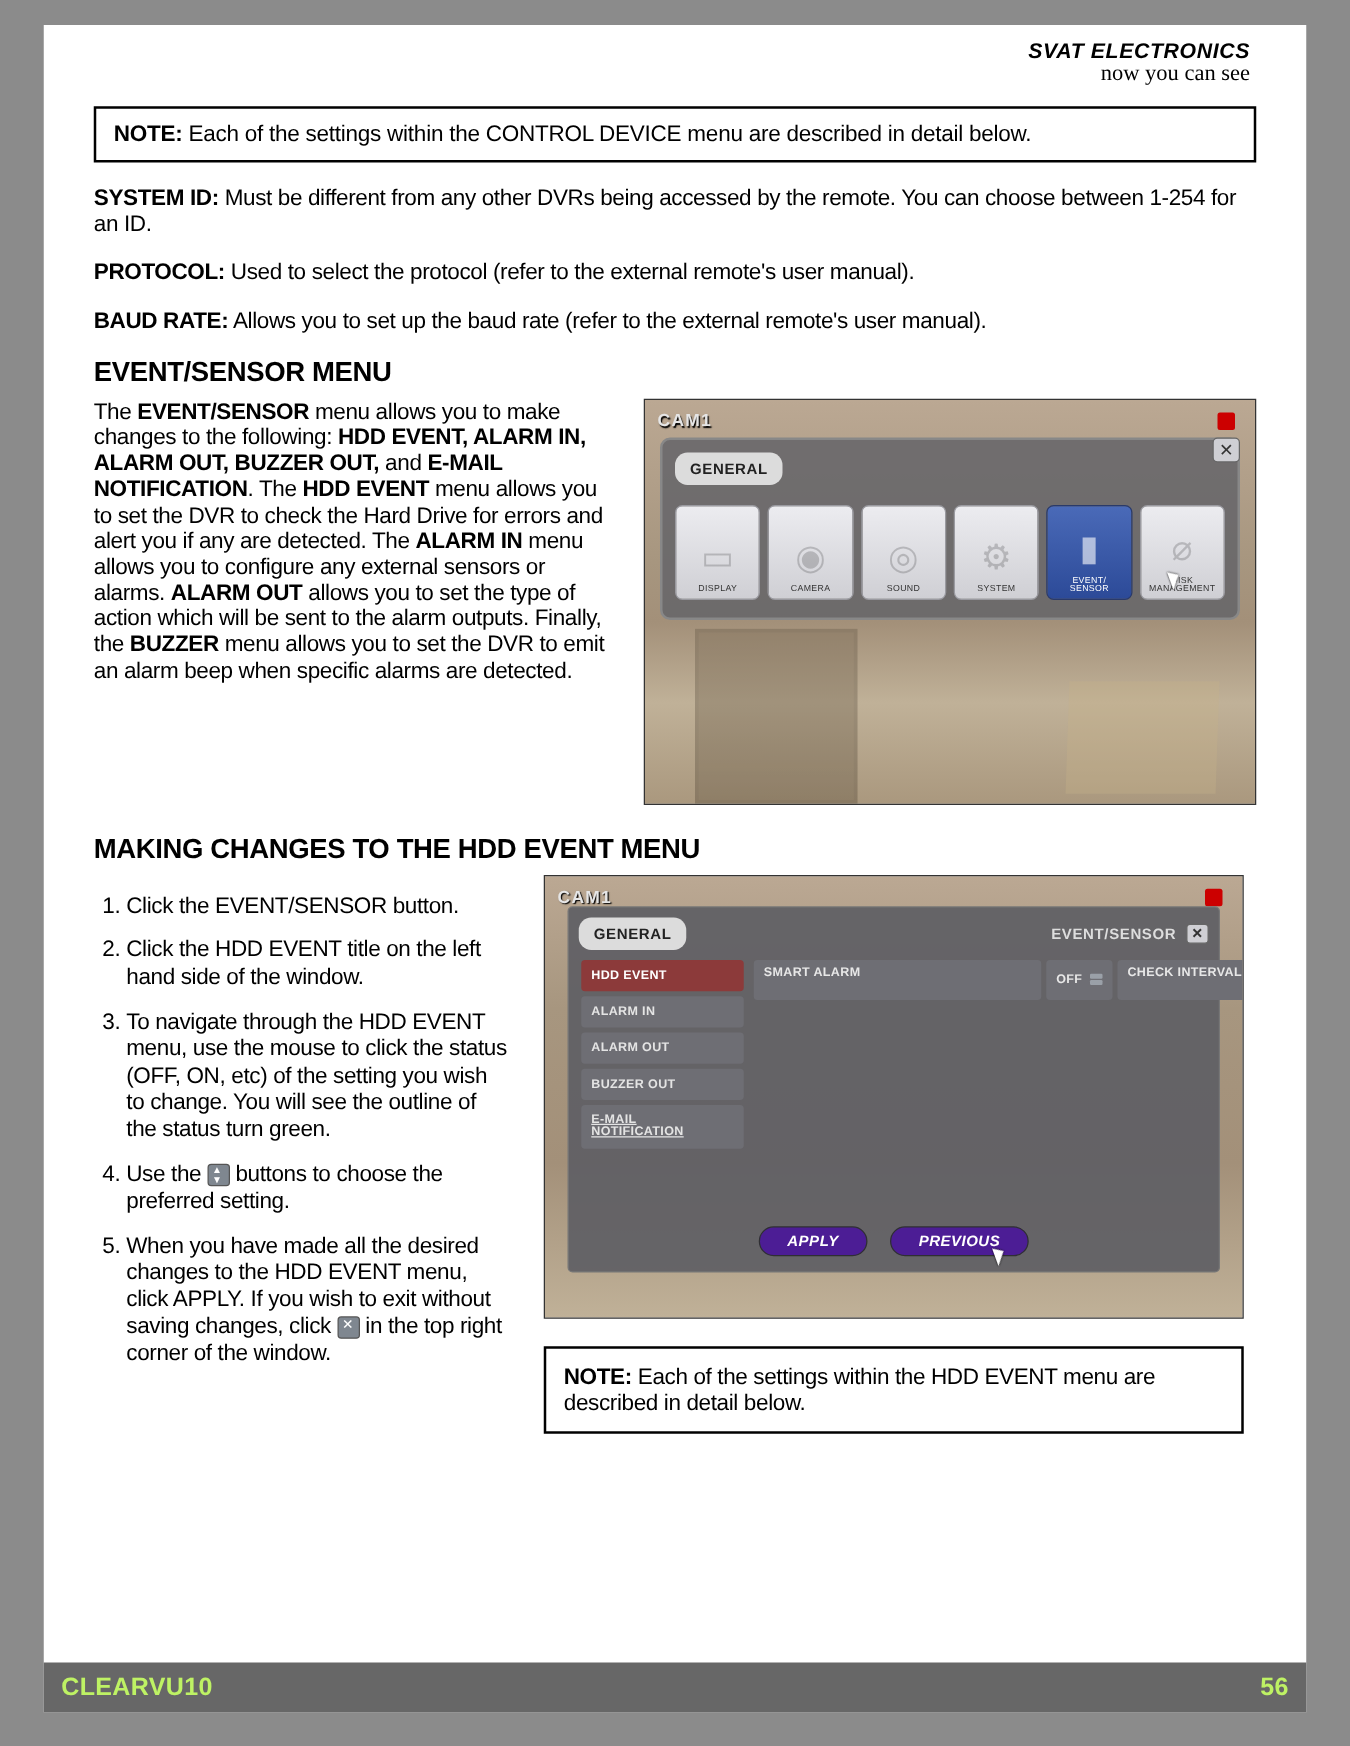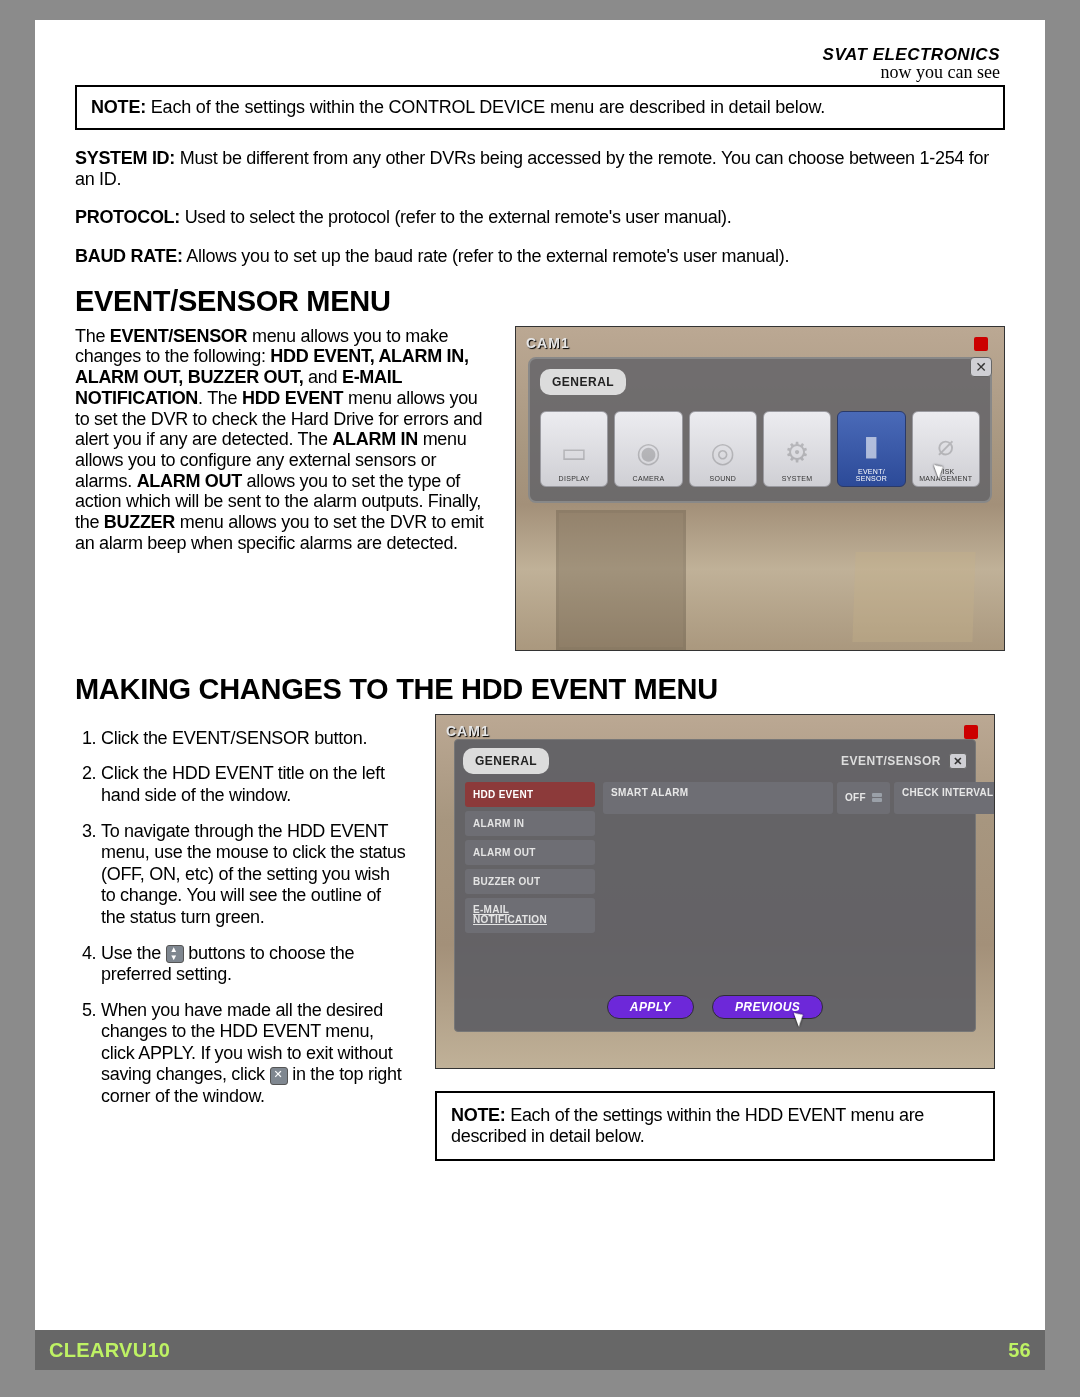--- a/index.html
+++ b/index.html
@@ -24,39 +24,38 @@
     width: 1010px;
     height: 1350px;
     background: #fff;
     padding: 20px 40px 0 40px;
   }
   .brand {
     position: absolute;
     top: 12px; right: 45px;
     text-align: right;
     line-height: 1;
-    margin-top: 14px;
   }
   .brand-line1 { font-style: italic; font-weight: bold; font-size: 17px; letter-spacing: 0.5px; color: #000; }
   .brand-line2 { font-family: "Brush Script MT", cursive; font-size: 18px; color: #000; }
 
   .note-box {
     border: 2.5px solid #000;
     padding: 10px 14px;
     margin-top: 45px;
     margin-bottom: 18px;
     font-size: 18px;
     letter-spacing: -0.2px;
   }
   .note-box b { font-weight: 700; }
 
   .para { font-size: 18px; letter-spacing: -0.3px; margin-bottom: 18px; line-height: 1.15; }
   .para b { font-weight: 700; }
 
-  h2.section { font-weight: 800; font-size: 29px; letter-spacing: -0.3px; margin-top: 10px; margin-bottom: 8px; }
+  h2.section { font-weight: 800; font-size: 22px; letter-spacing: -0.3px; margin-top: 10px; margin-bottom: 8px; }
 
   .two-col { display: flex; gap: 20px; align-items: flex-start; }
   .col-left { flex: 1 1 auto; }
   .col-right { flex: 0 0 auto; }
 
   
   .shot1 {
     width: 490px; height: 325px;
     background: linear-gradient(#bba893, #a7967f 40%, #a39079 55%, #c0b198 75%, #aa987e);
     border: 1px solid #333;
@@ -154,21 +153,21 @@
 
   .settings { position:absolute; top:42px; left:148px; right:10px; display:flex; flex-direction:row; gap:4px;}
   .srow { display:flex; gap:4px; }
   .scell { background:#6e6e74; color:#e7e7e7; font-size:10px; font-weight:700; padding:5px 8px; border-radius:3px; letter-spacing:0.3px;}
   .scell.key { flex: 0 0 230px; }
   .scell.val { flex: 1 1 auto; text-align:right; display:flex; justify-content:flex-end; align-items:center; gap:6px;}
   .scell .knob { display:inline-flex; flex-direction:column; gap:1px;}
   .scell .knob span{ display:block;width:10px;height:4px;background:#9aa0a8;border-radius:1px;}
 
   .btnrow { position:absolute; bottom: 12px; left:0; right:0; display:flex; justify-content:center; gap:18px; }
-  .pillbtn { background:#6d28d9; color:#fff; font-weight:700; font-style:italic; font-size:12px; padding:4px 22px; border-radius:14px; border:1px solid #2f2f33; letter-spacing:0.4px;}
+  .pillbtn { background:#4c1d95; color:#fff; font-weight:700; font-style:italic; font-size:12px; padding:4px 22px; border-radius:14px; border:1px solid #2f2f33; letter-spacing:0.4px;}
   .shot2 .cursor2 { position:absolute; bottom: 42px; left: 360px; width:0;height:0; border-left:8px solid #fff; border-top:5px solid transparent; border-bottom:10px solid transparent; transform: rotate(-20deg); filter: drop-shadow(0 0 1px #000);}
 
   .note-box2 {
     border: 2.5px solid #000;
     padding: 12px 14px;
     margin-top: 22px;
     font-size: 18px;
     letter-spacing: -0.3px;
   }
   .note-box2 b { font-weight:700; }

